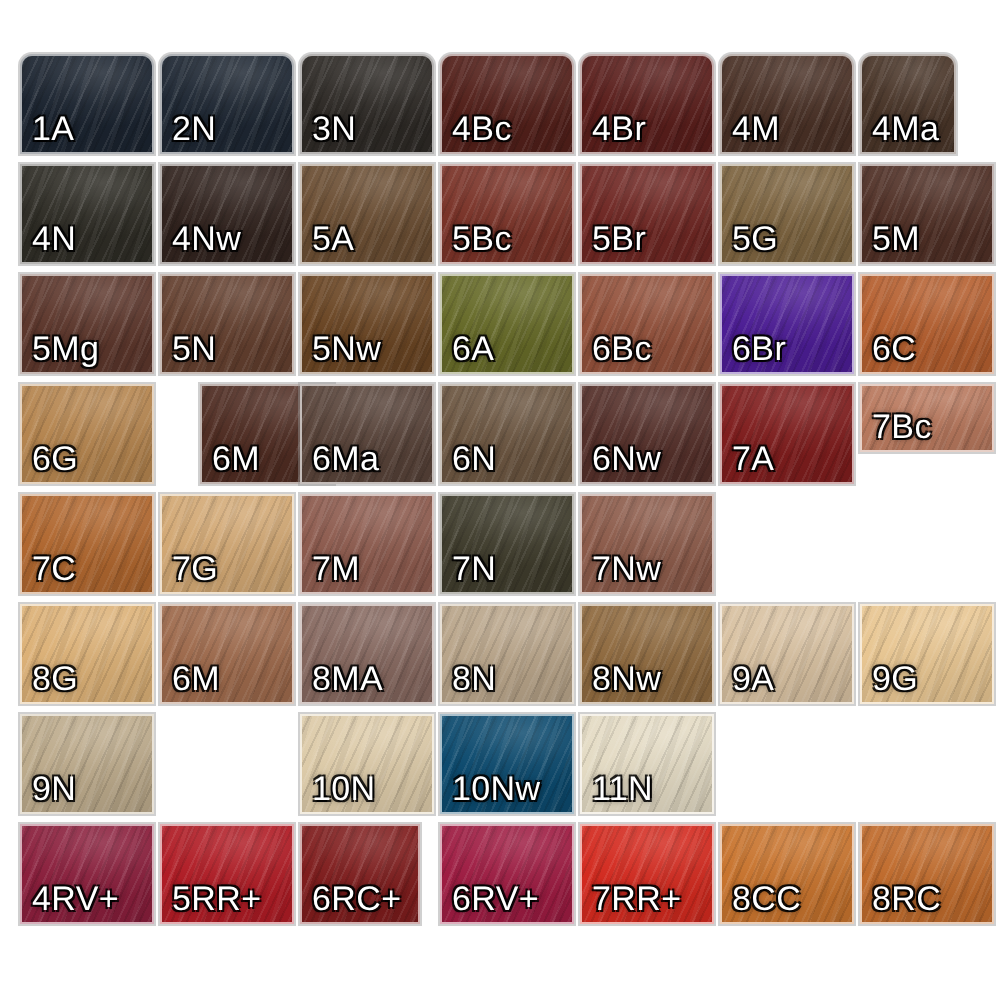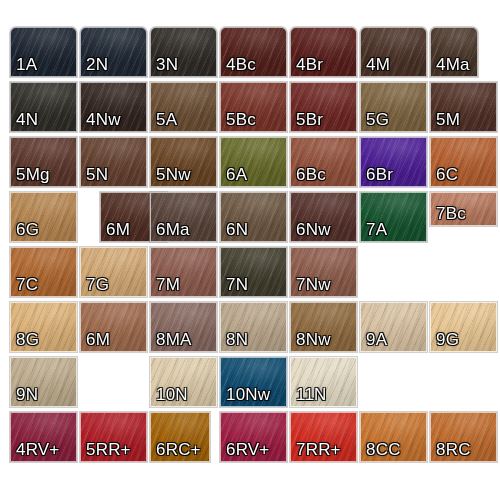--- a/index.html
+++ b/index.html
@@ -206,21 +206,21 @@
     <div class="swatch" style="left: 220px; top: 192px; width: 67px; height: 50px; background-color: rgb(108, 86, 65);">
       <div class="tex"></div>
       <div class="sheen"></div>
       <span class="label">6N</span>
     </div>
     <div class="swatch" style="left: 290px; top: 192px; width: 67px; height: 50px; background-color: rgb(85, 48, 42);">
       <div class="tex"></div>
       <div class="sheen"></div>
       <span class="label">6Nw</span>
     </div>
-    <div class="swatch" style="left: 360px; top: 192px; width: 67px; height: 50px; background-color: #14532d;">
+    <div class="swatch" style="left: 360px; top: 192px; width: 67px; height: 50px; background-color: #7f1d1d;">
       <div class="tex"></div>
       <div class="sheen"></div>
       <span class="label">7A</span>
     </div>
     <div class="swatch" style="left: 430px; top: 192px; width: 67px; height: 34px; background-color: rgb(185, 121, 94);">
       <div class="tex"></div>
       <div class="sheen"></div>
       <span class="label">7Bc</span>
     </div>
     <div class="swatch" style="left: 10px; top: 247px; width: 67px; height: 50px; background-color: rgb(176, 103, 47);">
@@ -306,21 +306,21 @@
     <div class="swatch" style="left: 10px; top: 412px; width: 67px; height: 50px; background-color: rgb(138, 31, 60);">
       <div class="tex"></div>
       <div class="sheen"></div>
       <span class="label">4RV+</span>
     </div>
     <div class="swatch" style="left: 80px; top: 412px; width: 67px; height: 50px; background-color: rgb(176, 28, 37);">
       <div class="tex"></div>
       <div class="sheen"></div>
       <span class="label">5RR+</span>
     </div>
-    <div class="swatch" style="left: 150px; top: 412px; width: 60px; height: 50px; background-color: #a16207;">
+    <div class="swatch" style="left: 150px; top: 412px; width: 60px; height: 50px; background-color: #7f1d1d;">
       <div class="tex"></div>
       <div class="sheen"></div>
       <span class="label">6RC+</span>
     </div>
     <div class="swatch" style="left: 220px; top: 412px; width: 67px; height: 50px; background-color: rgb(158, 28, 66);">
       <div class="tex"></div>
       <div class="sheen"></div>
       <span class="label">6RV+</span>
     </div>
     <div class="swatch" style="left: 290px; top: 412px; width: 67px; height: 50px; background-color: rgb(211, 42, 31);">

